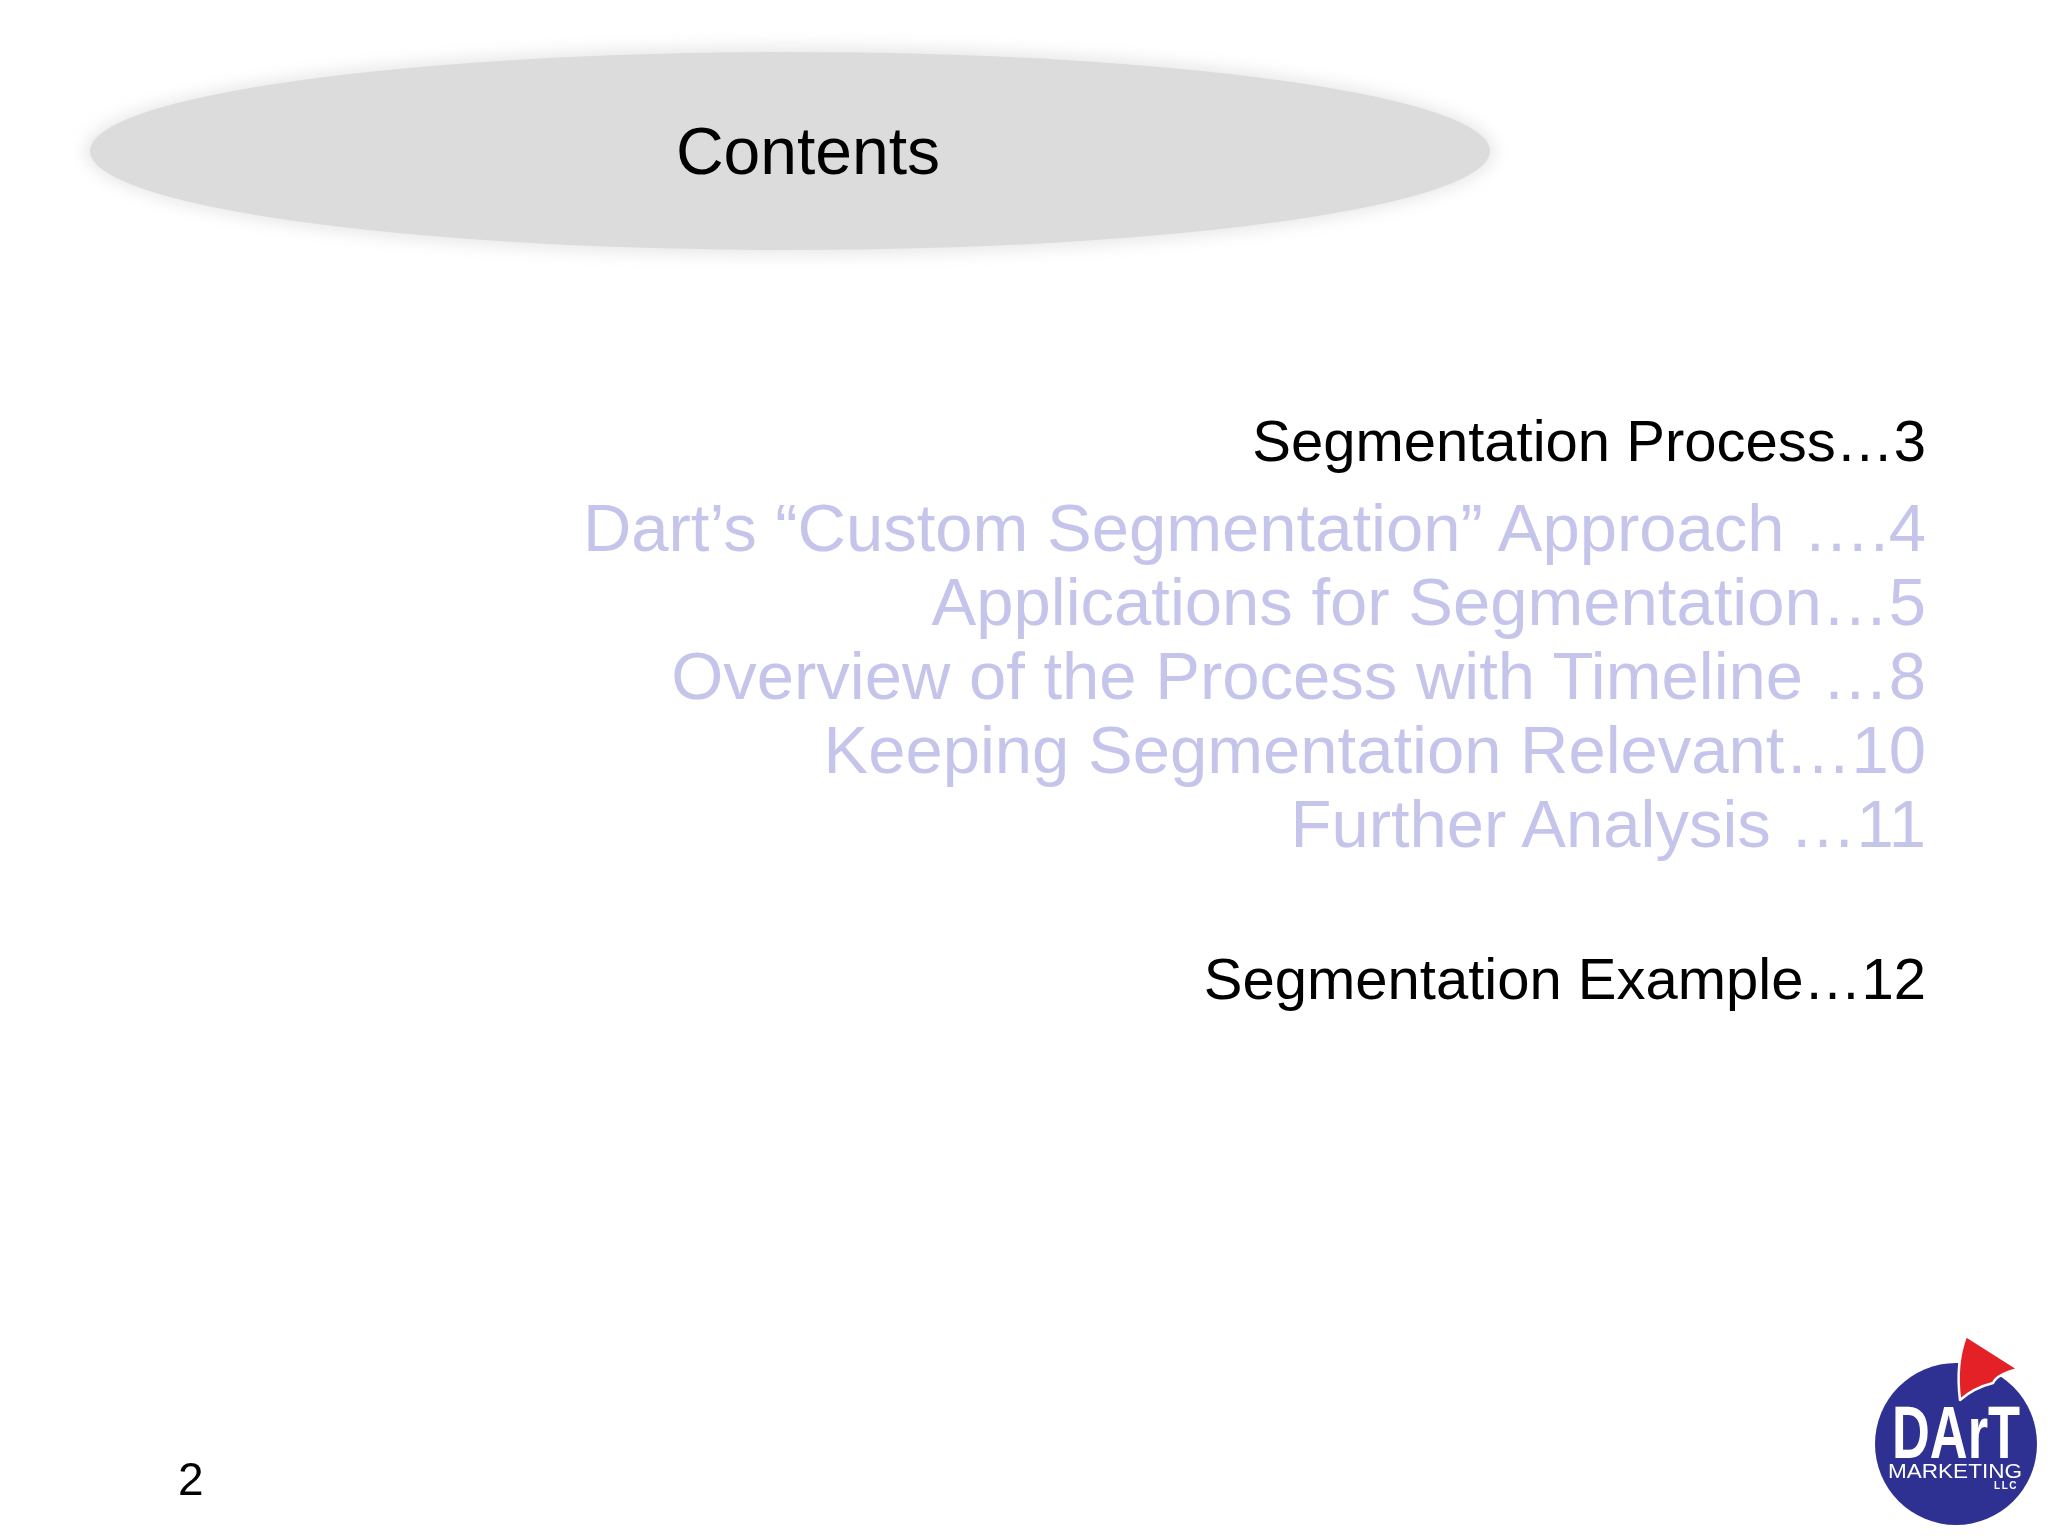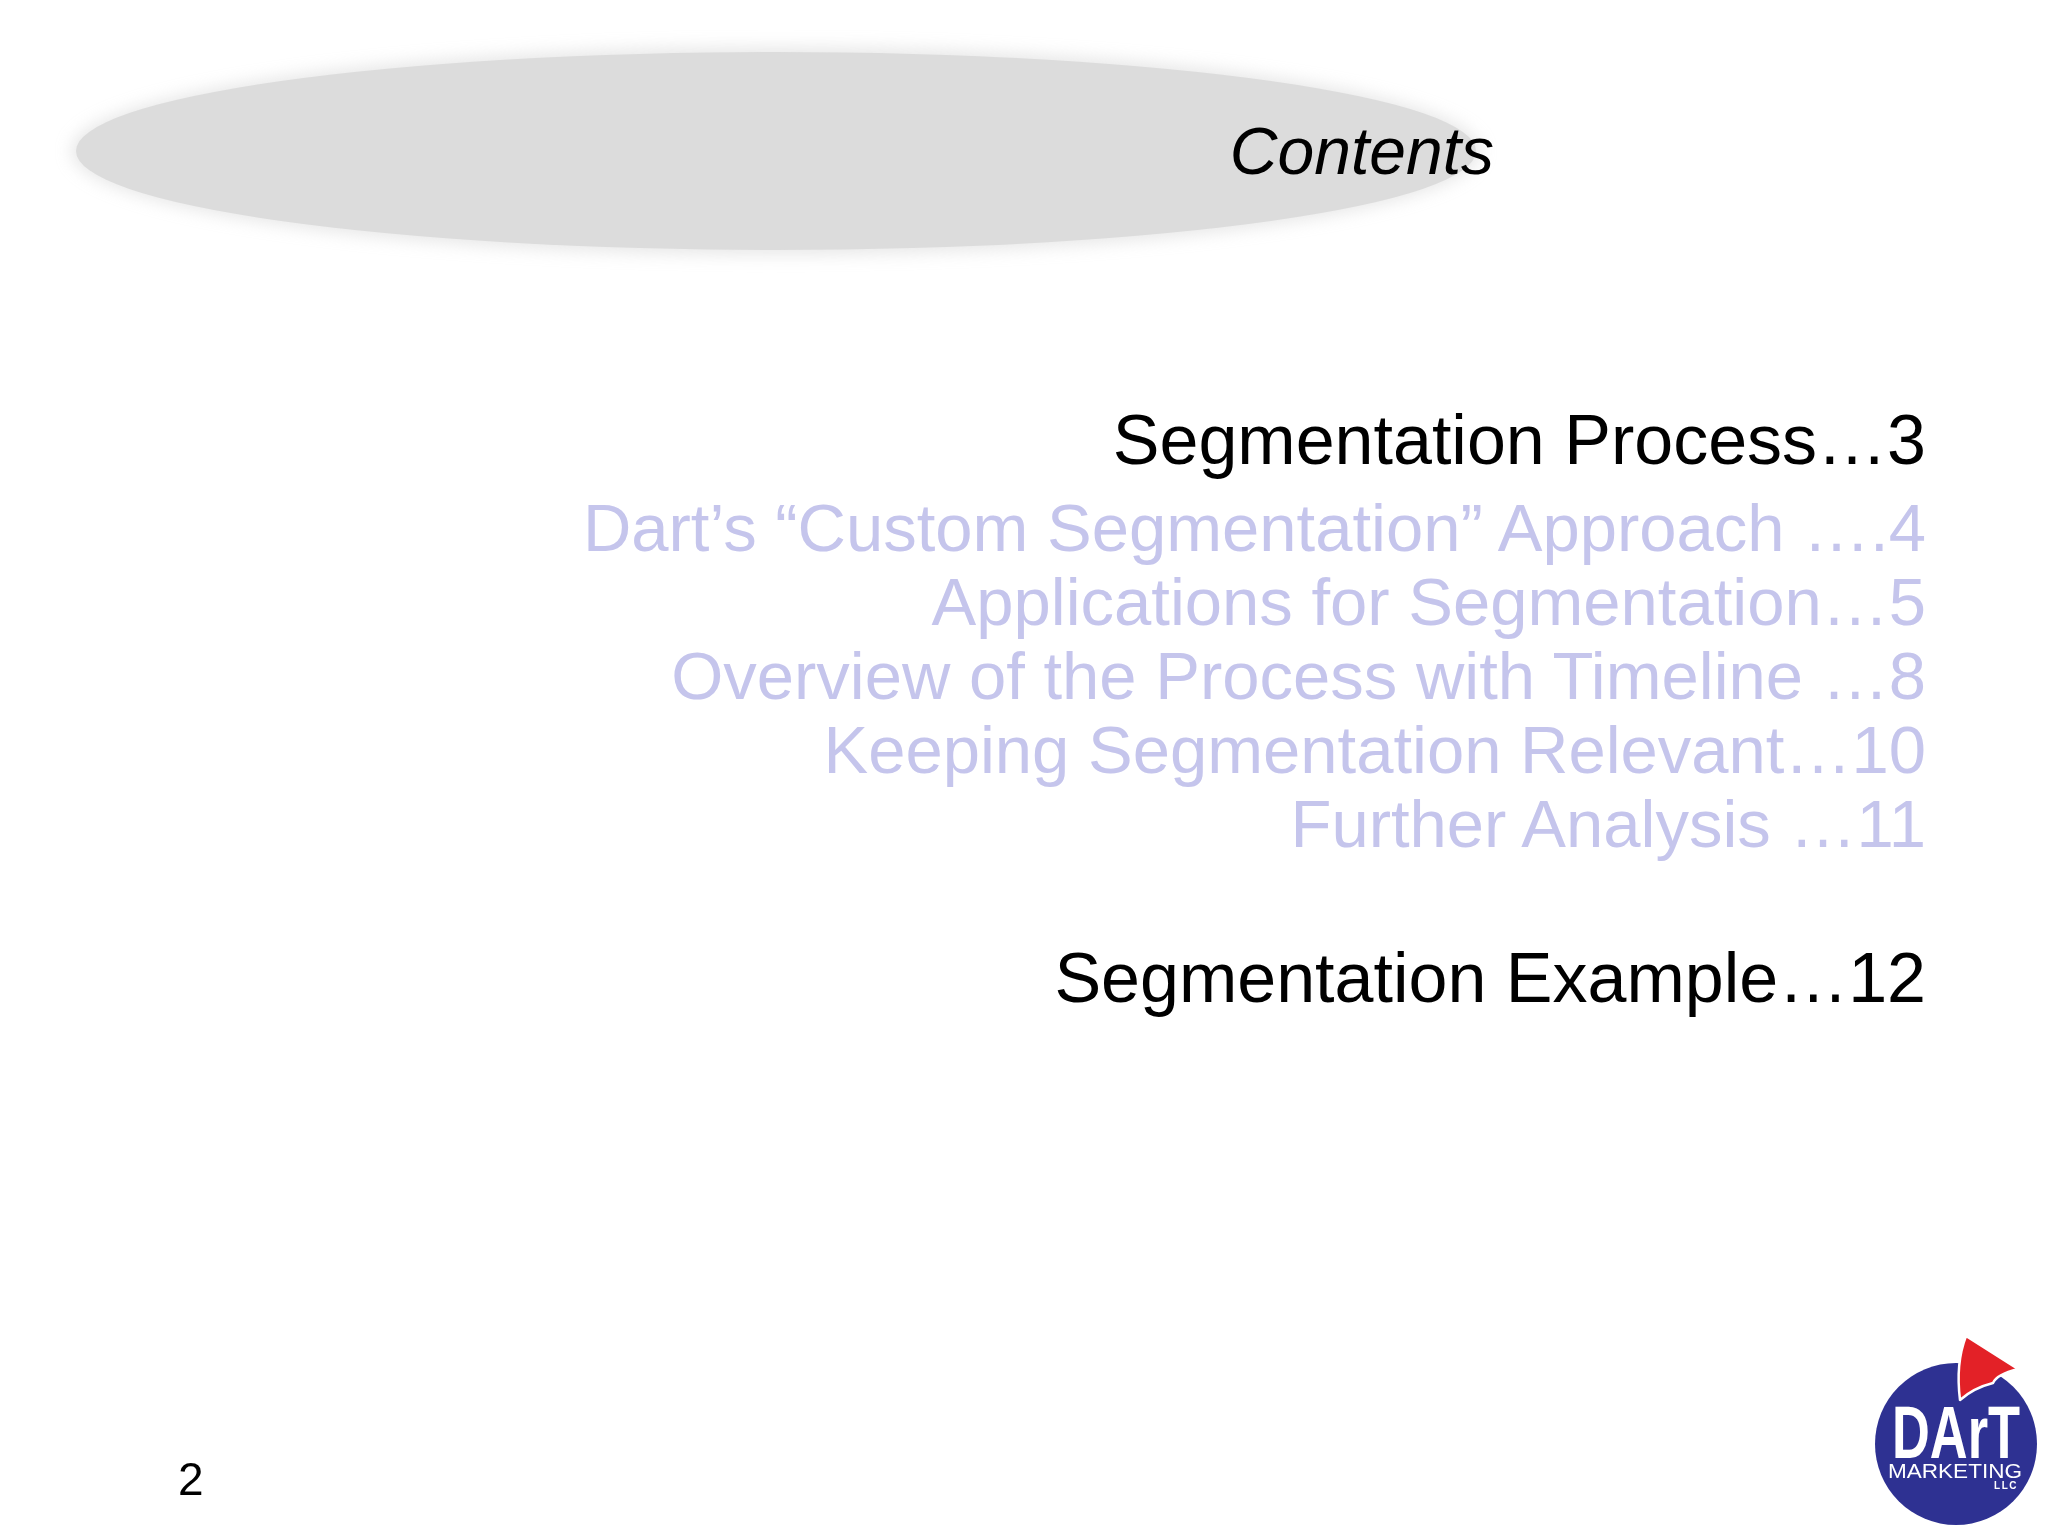--- a/index.html
+++ b/index.html
@@ -15,40 +15,40 @@
   html,body{background:#888;}
   body{font-family:"Liberation Sans", sans-serif;}
   .stage{
     position:relative;
     width:2048px;height:1536px;
     background:var(--background);
     overflow:hidden;
   }
   .title-ellipse{
     position:absolute;
-    left:76px;top:52px;
+    left:90px;top:52px;
     width:1400px;height:198px;
     background:var(--banner-fill);
     border-radius:50%;
     box-shadow:0 0 16px 5px rgba(190,190,190,0.35);
-    display:flex;align-items:center;justify-content:flex-end;font-style:italic;
+    display:flex;align-items:center;justify-content:center;
   }
   .title-text{
     font-size:66px;
     color:var(--heading-text);
     transform:translateX(18px);
     white-space:nowrap;
   }
   .toc{
     position:absolute;
     top:402px;right:122px;
     text-align:right;
   }
   .toc-heading{
-    font-size:70px;
+    font-size:58px;
     line-height:77px;
     color:var(--heading-text);
     white-space:nowrap;
   }
   .toc-heading.second{margin-top:79px;}
   .toc-items{margin-top:12px;}
   .toc-items.second{margin-top:8px;}
   .toc-item{
     font-size:67px;
     line-height:74px;

